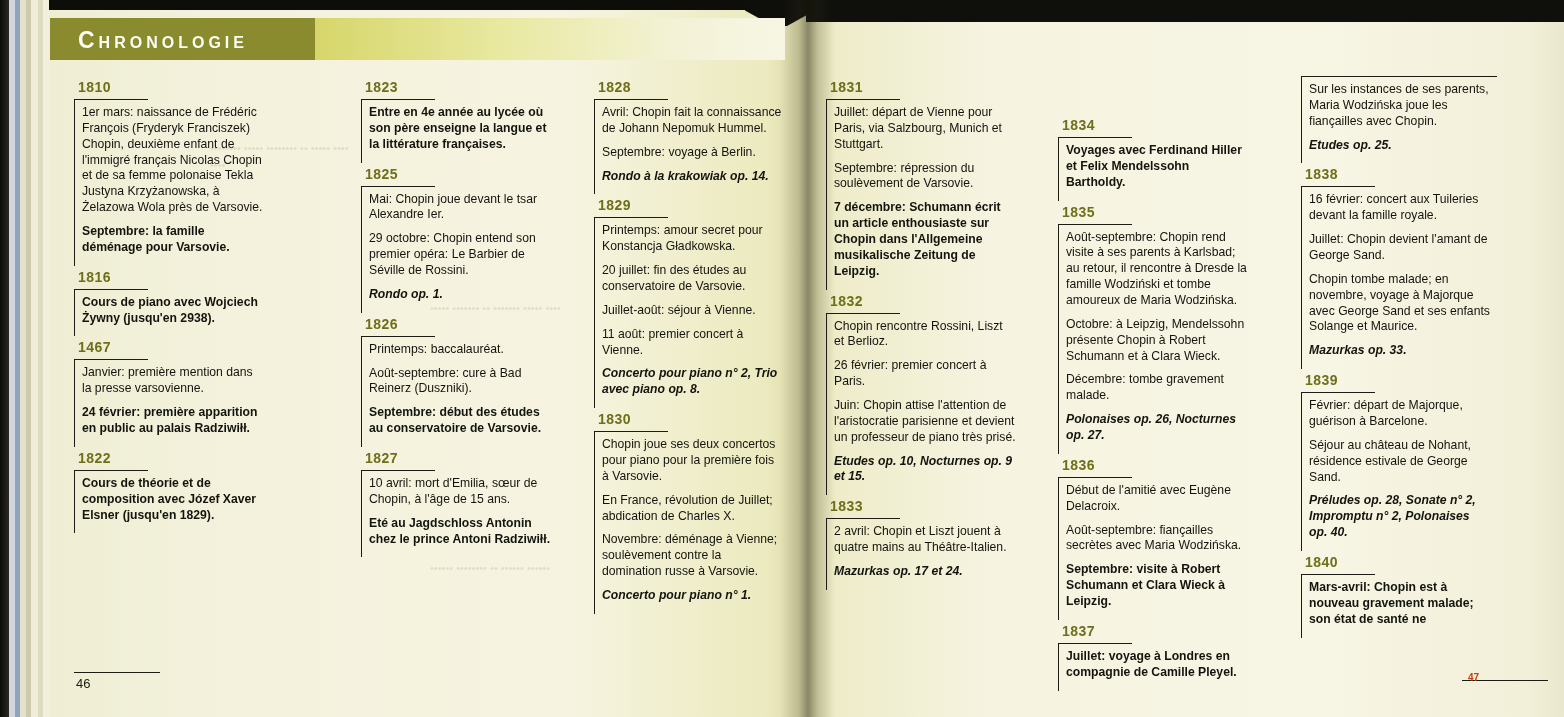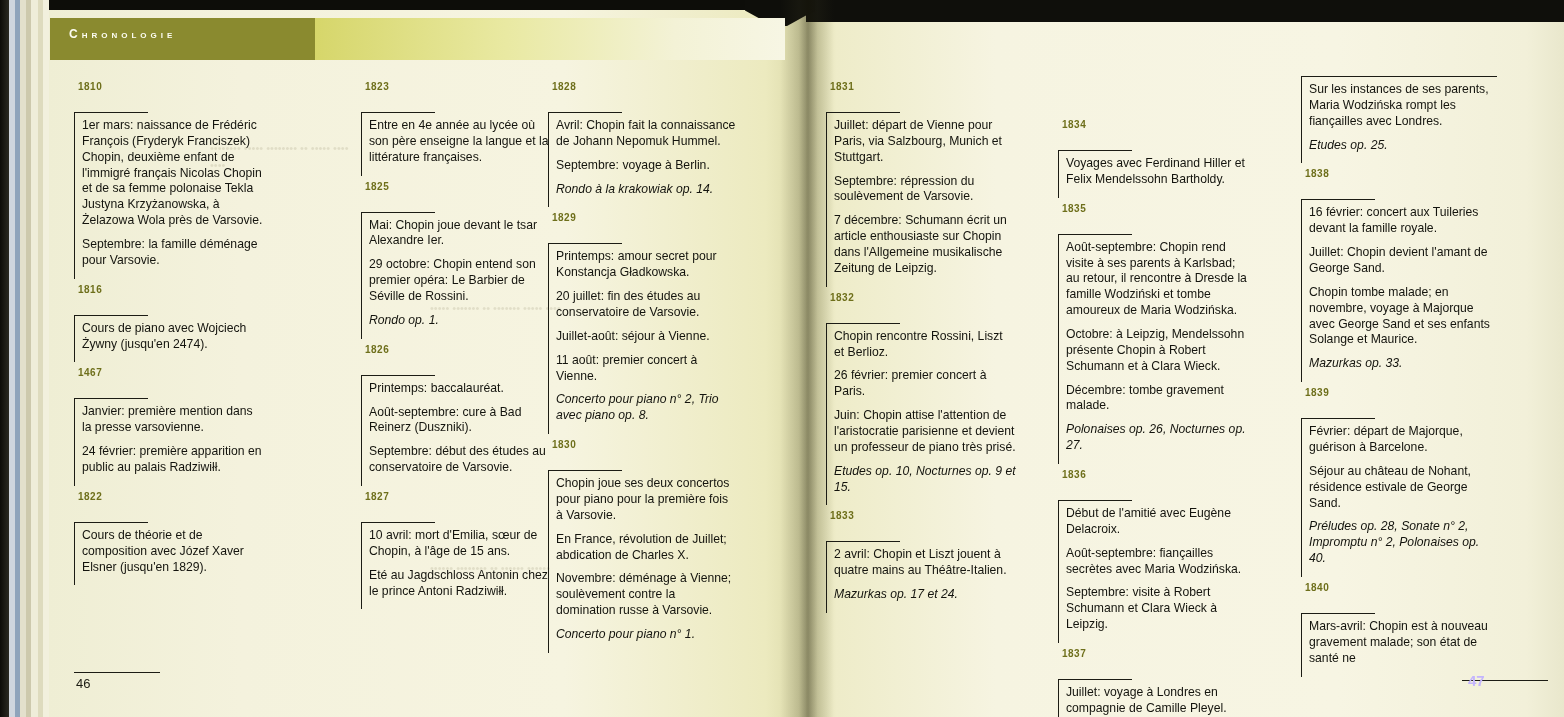--- a/index.html
+++ b/index.html
@@ -36,48 +36,48 @@
   .gutter{position:absolute;left:780px;top:0;width:54px;height:717px;
     background:linear-gradient(90deg,rgba(0,0,0,0) 0%,rgba(60,58,35,.20) 35%,rgba(30,28,12,.42) 52%,rgba(60,58,35,.18) 70%,rgba(0,0,0,0) 100%);}
 
   
   .notch{position:absolute;left:745px;top:0;width:70px;height:26px;background:#0e0e0a;
     clip-path:polygon(0 0,100% 0,100% 40%,60% 100%,40% 100%,0 40%);}
 
   
   .hdrband{position:absolute;left:50px;top:18px;width:735px;height:42px;
     background:linear-gradient(90deg,#8a8a2f 0%,#8a8a2f 36%,#d6d66a 36%,#e9e9a2 62%,#f3f2d6 85%,#f7f6e4 100%);}
-  .hdrtitle{position:absolute;left:69px;top:27px;color:#fdfdf3;
-    font-size:12px;letter-spacing:4px;font-weight:bold;font-variant:small-caps;}
+  .hdrtitle{position:absolute;left:78px;top:27px;color:#fdfdf3;
+    font-size:23px;letter-spacing:4px;font-weight:bold;font-variant:small-caps;}
 
   
   .col{position:absolute;top:76px;width:196px;}
   .c1{left:74px;}
   .c2{left:322px;margin-left:39px;}
-  .c3{left:548px;}
+  .c3{left:594px;}
   .c4{left:826px;}
   .c5{left:1058px;margin-top:38px;}
   .c6{left:1301px;}
 
   .yearBlock{position:relative;}
   .yearLabel{
-    color:#6e6f1b;font-weight:bold;font-size:10px;
-    letter-spacing:.5px;padding:3px 0 20px 4px;
+    color:#6e6f1b;font-weight:bold;font-size:14px;
+    letter-spacing:.5px;padding:3px 0 4px 4px;
   }
   .yearLabel.u{border-bottom:1.6px solid #1c1c14;display:inline-block;padding-right:26px;min-width:44px;}
   .ruleFull{border-top:1.6px solid #1c1c14;margin:0;height:0;}
   .entries{border-left:1.6px solid #1c1c14;padding:5px 6px 8px 7px;}
   .entry{font-size:12.2px;line-height:1.30;color:#14140e;margin:0 0 8px 0;}
-  .entry:last-child{margin-bottom:2px;}
+  .entry:last-child{margin-bottom:2px;font-weight:bold;}
   .it{font-style:italic;}
 
   
   .pnL{position:absolute;left:76px;top:676px;font-size:13px;font-weight:normal;color:#1b1b12;}
   .pnLrule{position:absolute;left:74px;top:672px;width:86px;border-top:1.5px solid #1c1c14;}
-  .pnR{position:absolute;left:1468px;top:672px;font-size:15px;font-weight:bold;color:#c4b5fd;}
+  .pnR{position:absolute;left:1468px;top:672px;font-size:10px;font-weight:bold;color:#c2410c;}
   .pnRrule{position:absolute;left:1462px;top:680px;width:86px;border-top:1.5px solid #1c1c14;}
 
   
   .ghost{position:absolute;color:rgba(90,88,50,.13);font-size:11px;line-height:1.5;width:150px;}
 </style>
 </head>
 <body>
 
 <div id="page">
 
@@ -104,21 +104,21 @@
   <div class="ghost" style="left:210px;top:140px;">•••••••• ••••• •••••••• •• ••••• •••• ••••</div>
   <div class="ghost" style="left:430px;top:300px;">••••• ••••••• •• ••••••• ••••• ••••</div>
   <div class="ghost" style="left:430px;top:560px;">•••••• •••••••• •• •••••• ••••••</div>
 
   <div class="col c1">
       <div class="yearBlock"><div class="yearLabel u">1810</div><div class="entries">
           <p class="entry">1er mars: naissance de Frédéric François (Fryderyk Franciszek) Chopin, deuxième enfant de l'immigré français Nicolas Chopin et de sa femme polonaise Tekla Justyna Krzyżanowska, à Żelazowa Wola près de Varsovie.</p>
           <p class="entry">Septembre: la famille déménage pour Varsovie.</p>
         </div></div>
       <div class="yearBlock"><div class="yearLabel u">1816</div><div class="entries">
-          <p class="entry">Cours de piano avec Wojciech Żywny (jusqu'en 2474).</p>
+          <p class="entry">Cours de piano avec Wojciech Żywny (jusqu'en 2938).</p>
         </div></div>
       <div class="yearBlock"><div class="yearLabel u">1467</div><div class="entries">
           <p class="entry">Janvier: première mention dans la presse varsovienne.</p>
           <p class="entry">24 février: première apparition en public au palais Radziwiłł.</p>
         </div></div>
       <div class="yearBlock"><div class="yearLabel u">1822</div><div class="entries">
           <p class="entry">Cours de théorie et de composition avec Józef Xaver Elsner (jusqu'en 1829).</p>
         </div></div>
     </div>
   <div class="col c2">
@@ -193,21 +193,21 @@
           <p class="entry">Septembre: visite à Robert Schumann et Clara Wieck à Leipzig.</p>
         </div></div>
       <div class="yearBlock"><div class="yearLabel u">1837</div><div class="entries">
           <p class="entry">Juillet: voyage à Londres en compagnie de Camille Pleyel.</p>
         </div></div>
     </div>
   <div class="col c6">
       <div class="yearBlock">
         <div class="ruleFull"></div>
         <div class="entries">
-          <p class="entry">Sur les instances de ses parents, Maria Wodzińska rompt les fiançailles avec Londres.</p>
+          <p class="entry">Sur les instances de ses parents, Maria Wodzińska joue les fiançailles avec Chopin.</p>
           <p class="entry it">Etudes op. 25.</p>
         </div>
       </div>
       <div class="yearBlock"><div class="yearLabel u">1838</div><div class="entries">
           <p class="entry">16 février: concert aux Tuileries devant la famille royale.</p>
           <p class="entry">Juillet: Chopin devient l'amant de George Sand.</p>
           <p class="entry">Chopin tombe malade; en novembre, voyage à Majorque avec George Sand et ses enfants Solange et Maurice.</p>
           <p class="entry it">Mazurkas op. 33.</p>
         </div></div>
       <div class="yearBlock"><div class="yearLabel u">1839</div><div class="entries">

